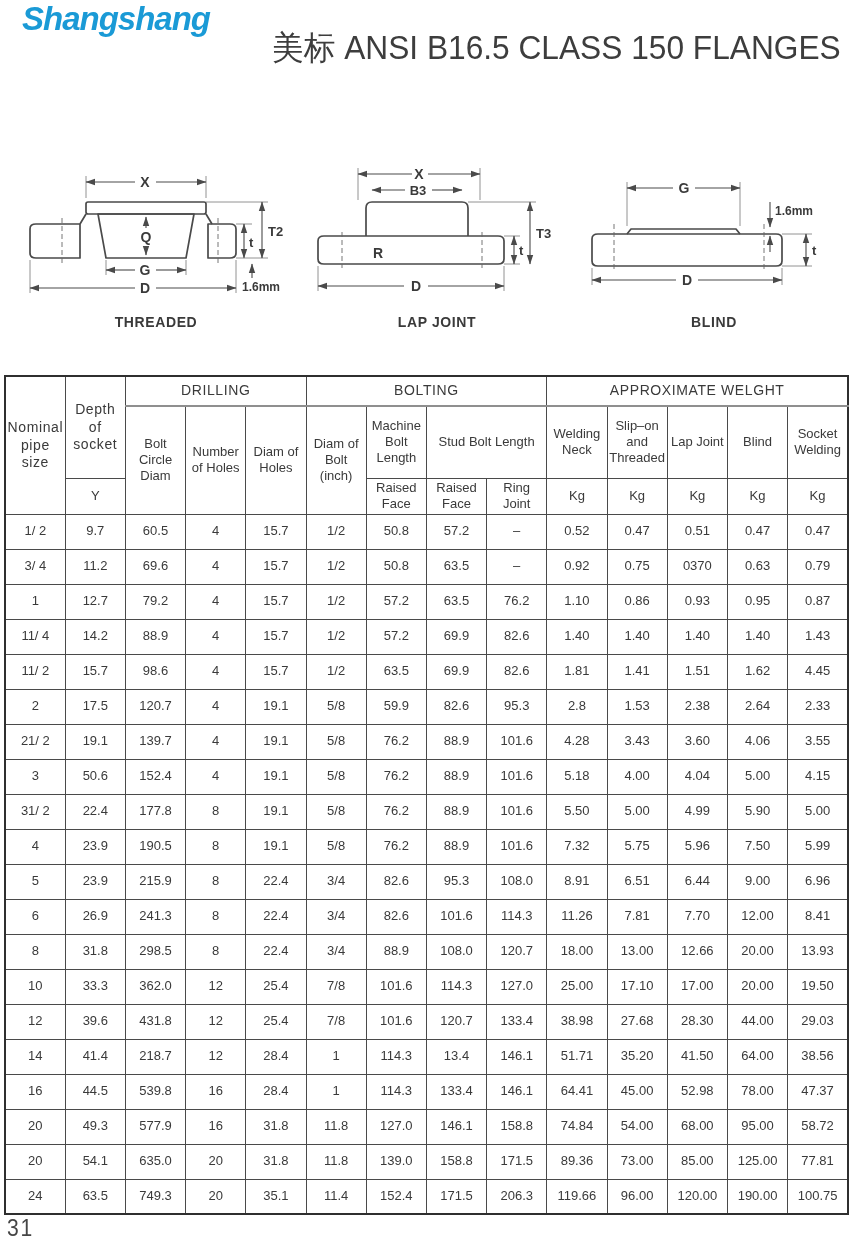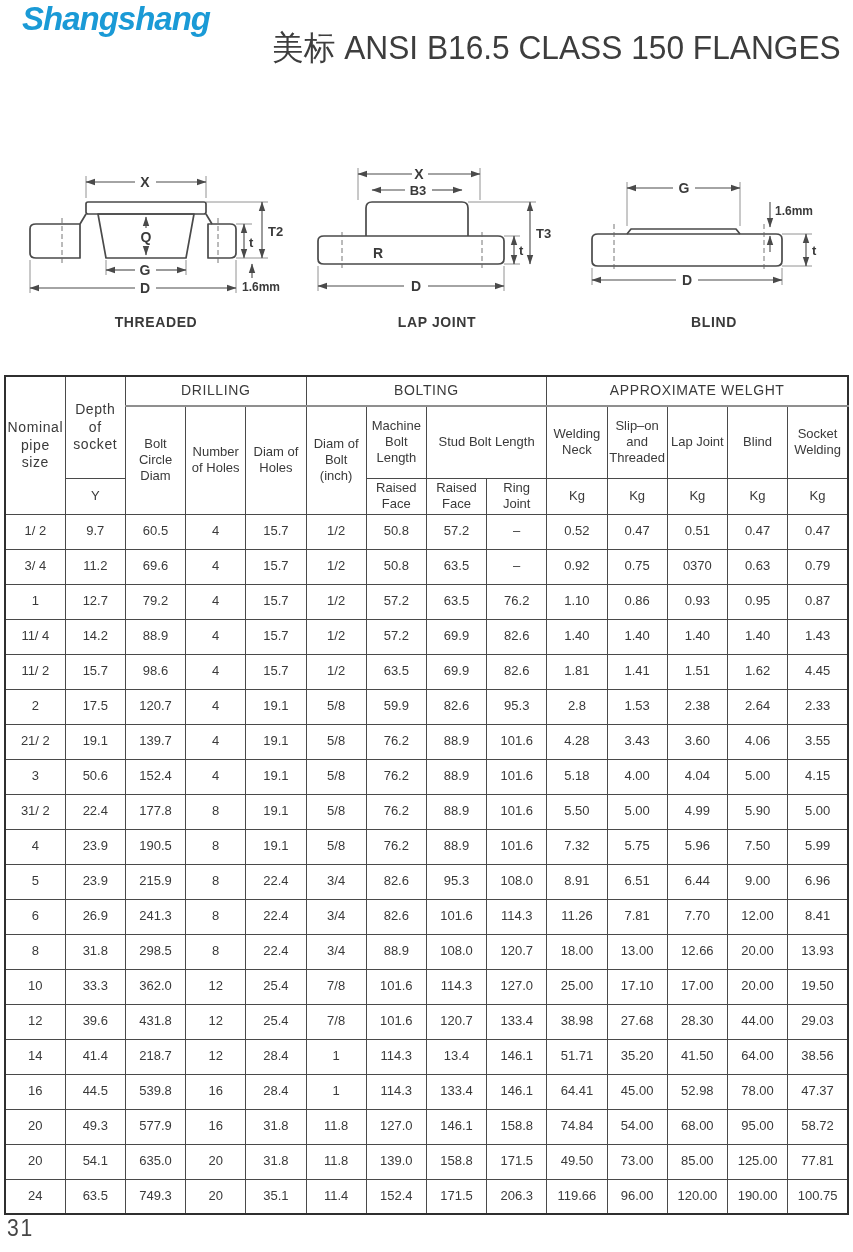--- a/index.html
+++ b/index.html
@@ -521,21 +521,21 @@
       <tr>
         <td>20</td>
         <td>54.1</td>
         <td>635.0</td>
         <td>20</td>
         <td>31.8</td>
         <td>11.8</td>
         <td>139.0</td>
         <td>158.8</td>
         <td>171.5</td>
-        <td>49.50</td>
+        <td>89.36</td>
         <td>73.00</td>
         <td>85.00</td>
         <td>125.00</td>
         <td>77.81</td>
       </tr>
       <tr>
         <td>24</td>
         <td>63.5</td>
         <td>749.3</td>
         <td>20</td>

